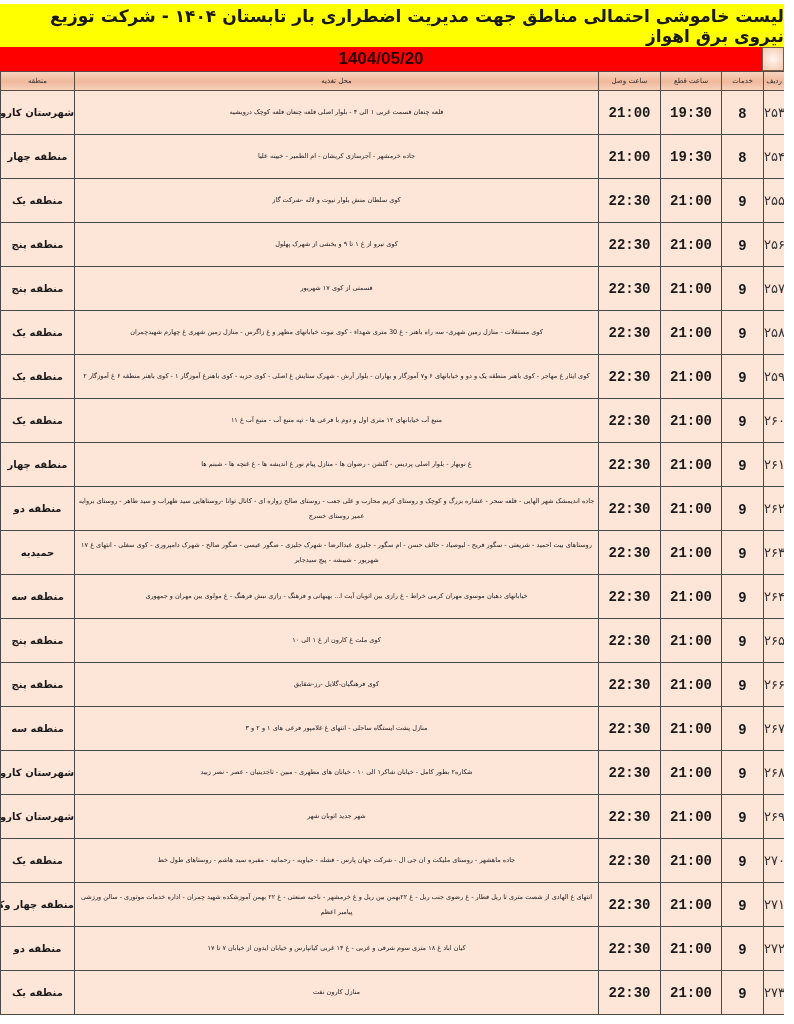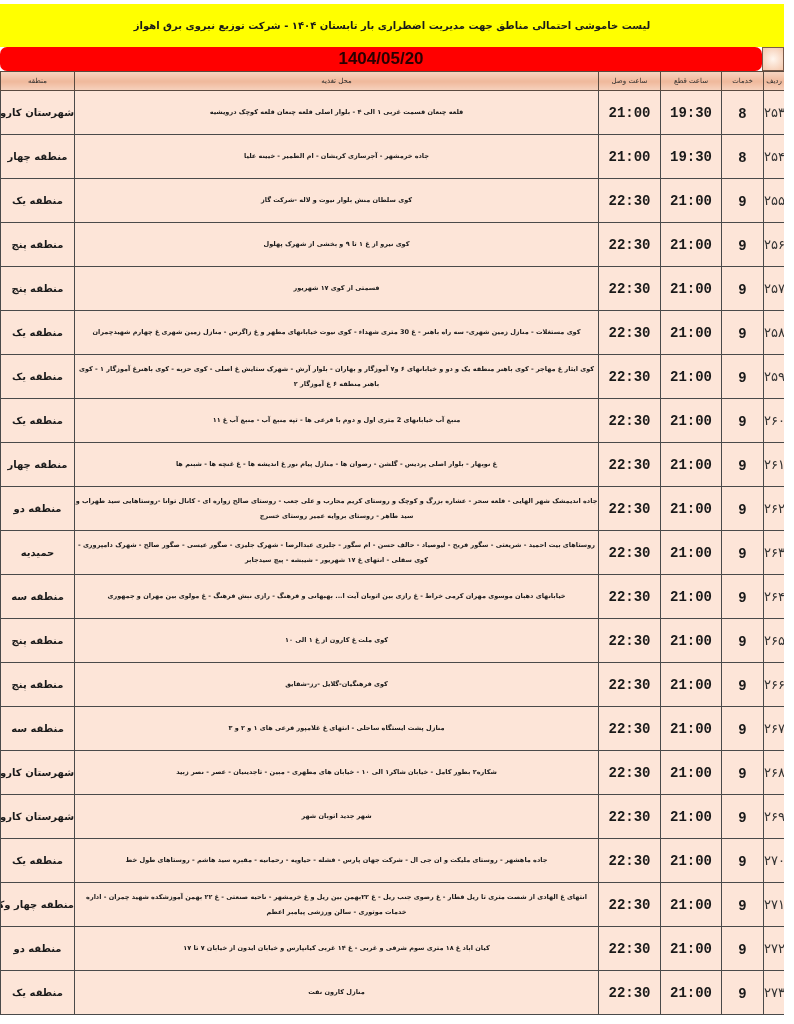--- a/index.html
+++ b/index.html
@@ -2,47 +2,47 @@
 <html><head>
 <meta charset="utf-8">
 <style>
   html, body { margin: 0; padding: 0; background: #ffffff; }
   body { width: 794px; height: 1024px; overflow: hidden; position: relative; font-family: "DejaVu Sans", sans-serif; }
   .sheet { position: absolute; left: 0; top: 4px; width: 784px; }
   .title-bar {
     position: absolute; left: 0; top: 0; width: 784px; height: 43px;
     background: #ffff00; border-right: 1px solid #b9b9b9;
     display: flex; align-items: center; justify-content: center;
-    direction: rtl; font-size: 10px; font-weight: bold; color: #1a1a1a;
+    direction: rtl; font-size: 17px; font-weight: bold; color: #1a1a1a;
   }
   .date-bar {
     position: absolute; left: 0; top: 43px; width: 762px; height: 24px;
     background: #ff0000; display: flex; align-items: center; justify-content: center;
-    font-family: "Liberation Sans", sans-serif; font-size: 17px; font-weight: bold; color: #2a0000; border-radius: 7px;
+    font-family: "Liberation Sans", sans-serif; font-size: 17px; font-weight: bold; color: #2a0000;
   }
   .date-corner {
     position: absolute; left: 762px; top: 43px; width: 22px; height: 24px;
     background: radial-gradient(circle, #fff6ef 0%, #f4c7ab 100%);
     border: 1px solid #7a5a4a; box-sizing: border-box;
   }
   table.grid {
     position: absolute; left: 0; top: 67px; width: 784px;
     border-collapse: collapse; table-layout: fixed; direction: ltr;
   }
   table.grid th {
     height: 18px; font-size: 7px; font-weight: normal; color: #2b2b2b;
     background: linear-gradient(#f7d3bf, #efb89b 50%, #f7d3bf);
     border: 1px solid #5a4a40; direction: rtl; padding: 0; margin-left: 22px;
   }
   table.grid td {
     height: 43px; background: #fde5d8; border: 1px solid #4a4a4a;
     padding: 0; text-align: center; vertical-align: middle;
   }
   td.region { font-size: 10px; font-weight: bold; color: #1a1a1a; direction: rtl; white-space: nowrap; overflow: hidden; }
-  td.location { font-size: 6.5px; font-weight: bold; color: #1a1a1a; direction: rtl; line-height: 15px; padding: 0 4px; }
+  td.location { font-size: 6.5px; font-weight: normal; color: #1a1a1a; direction: rtl; line-height: 15px; padding: 0 4px; }
   td.time { font-family: Liberation Mono, monospace; font-size: 14px; font-weight: bold; color: #1a1a1a; }
   td.block { font-family: "Liberation Sans", sans-serif; font-size: 14px; font-weight: bold; color: #1a1a1a; }
   td.rownum { font-size: 13px; color: #333; margin-top: 20px; }
   .right-edge { position: absolute; left: 784px; top: 0; width: 10px; height: 1024px; background: #ffffff; }
 </style>
 </head>
 <body>
 
 <div class="sheet">
   <div class="title-bar">
@@ -124,21 +124,21 @@
         <tr>
           <td class="region">منطقه یک</td>
           <td class="location">کوی ایثار غ مهاجر - کوی باهنر منطقه یک و دو و خیابانهای ۶ و۷ آموزگار و بهاران - بلوار آرش - شهرک ستایش غ اصلی - کوی حزبه - کوی باهنرغ آموزگار ۱ - کوی باهنر منطقه ۶ غ آموزگار ۲</td>
           <td class="time">22:30</td>
           <td class="time">21:00</td>
           <td class="block">9</td>
           <td class="rownum">۲۵۹</td>
         </tr>
         <tr>
           <td class="region">منطقه یک</td>
-          <td class="location">منبع آب خیابانهای 2 متری اول و دوم با فرعی ها - تپه منبع آب - منبع آب غ ۱۱</td>
+          <td class="location">منبع آب خیابانهای ۱۲ متری اول و دوم با فرعی ها - تپه منبع آب - منبع آب غ ۱۱</td>
           <td class="time">22:30</td>
           <td class="time">21:00</td>
           <td class="block">9</td>
           <td class="rownum">۲۶۰</td>
         </tr>
         <tr>
           <td class="region">منطقه چهار</td>
           <td class="location">غ نوبهار - بلوار اصلی پردیس - گلشن - رضوان ها - منازل پیام نور غ اندیشه ها - غ غنچه ها - شبنم ها</td>
           <td class="time">22:30</td>
           <td class="time">21:00</td>

